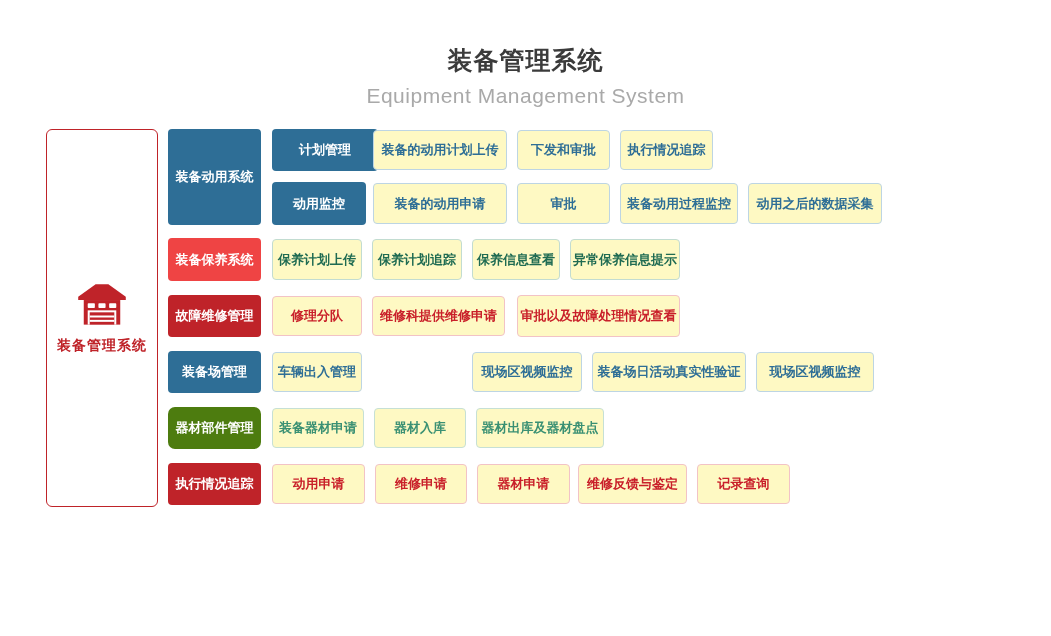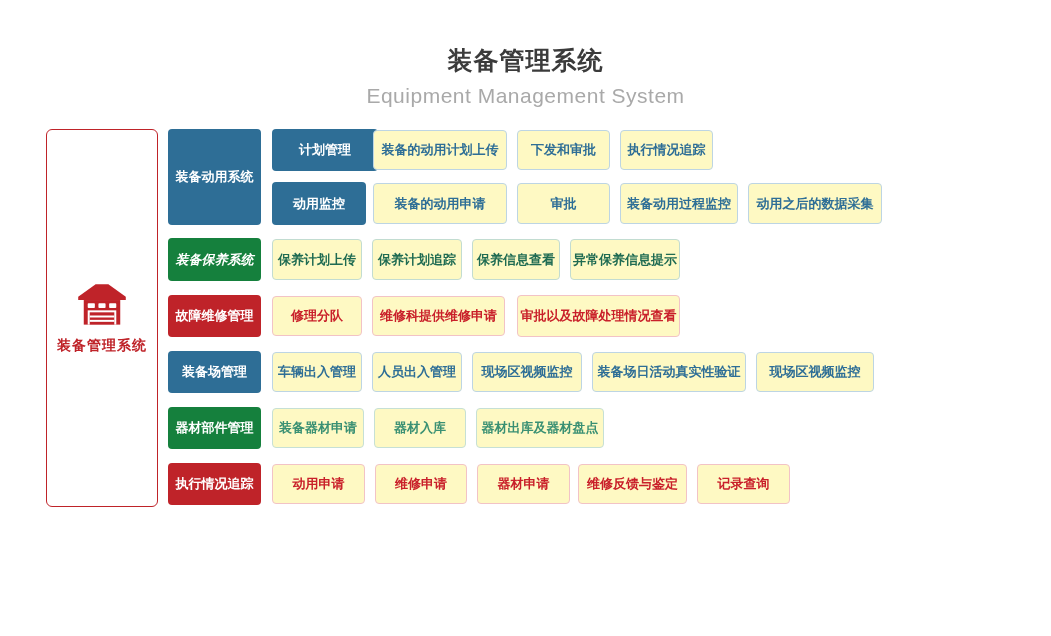--- a/index.html
+++ b/index.html
@@ -16,25 +16,25 @@
     font-size:21px;color:#a9a9a9;letter-spacing:0.5px;
   }
   .box{
     position:absolute;box-sizing:border-box;display:flex;align-items:center;justify-content:center;
     border-radius:4px;font-weight:bold;font-size:13px;white-space:nowrap;text-align:center;
   }
   .fill{color:#fff;}
   .outline{background:#fef9c3;border:1px solid;}
   .fill.blue{background:#2e6e96;}
   .outline.blue{color:#2e6e96;border-color:#bdd5e3;}
-  .fill.dgreen{background:#15803d;font-style:italic;}
+  .fill.dgreen{background:#ef4444;}
   .outline.dgreen{color:#1f6b52;border-color:#c2dcd1;}
   .fill.red{background:#bf2329;}
   .outline.red{color:#c9202a;border-color:#f2c3c6;}
-  .fill.green{background:#15803d;}
+  .fill.green{background:#4d7c0f;border-radius:7px;}
   .outline.green{color:#3a9073;border-color:#c6e0d5;}
   .sidebar{
     position:absolute;left:46px;top:129px;width:112px;height:378px;box-sizing:border-box;
     background:#fff;border:1px solid #bf2329;border-radius:6px;
     display:flex;flex-direction:column;align-items:center;justify-content:center;gap:10px;
   }
   .sidebar .side-label{color:#bf2329;font-weight:bold;font-size:14px;letter-spacing:1px;}
 </style>
 </head>
 <body>
@@ -78,21 +78,20 @@
   <div class="box outline dgreen" style="left:472px;top:239px;width:88px;height:41px">保养信息查看</div>
   <div class="box outline dgreen" style="left:570px;top:239px;width:110px;height:41px">异常保养信息提示</div>
 
   <div class="box fill red" style="left:168px;top:295px;width:93px;height:42px">故障维修管理</div>
   <div class="box outline red" style="left:272px;top:296px;width:90px;height:40px">修理分队</div>
   <div class="box outline red" style="left:372px;top:296px;width:133px;height:40px">维修科提供维修申请</div>
   <div class="box outline red" style="left:517px;top:295px;width:163px;height:42px">审批以及故障处理情况查看</div>
 
   <div class="box fill blue" style="left:168px;top:351px;width:93px;height:42px">装备场管理</div>
   <div class="box outline blue" style="left:272px;top:352px;width:90px;height:40px">车辆出入管理</div>
-  <div class="box outline blue" style="left:372px;top:352px;width:90px;height:40px">人员出入管理</div>
   <div class="box outline blue" style="left:472px;top:352px;width:110px;height:40px">现场区视频监控</div>
   <div class="box outline blue" style="left:592px;top:352px;width:154px;height:40px">装备场日活动真实性验证</div>
   <div class="box outline blue" style="left:756px;top:352px;width:118px;height:40px">现场区视频监控</div>
 
   <div class="box fill green" style="left:168px;top:407px;width:93px;height:42px">器材部件管理</div>
   <div class="box outline green" style="left:272px;top:408px;width:92px;height:40px">装备器材申请</div>
   <div class="box outline green" style="left:374px;top:408px;width:92px;height:40px">器材入库</div>
   <div class="box outline green" style="left:476px;top:408px;width:128px;height:40px">器材出库及器材盘点</div>
 
   <div class="box fill red" style="left:168px;top:463px;width:93px;height:42px">执行情况追踪</div>

